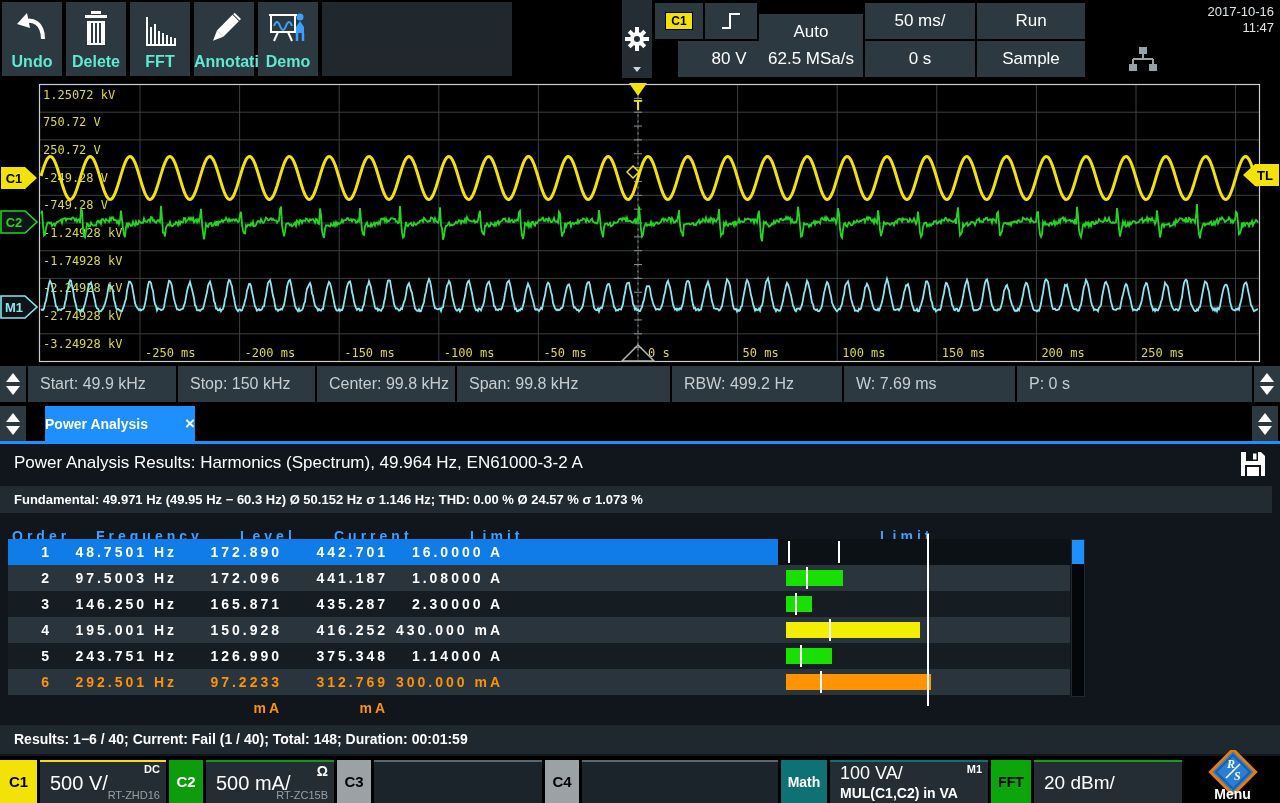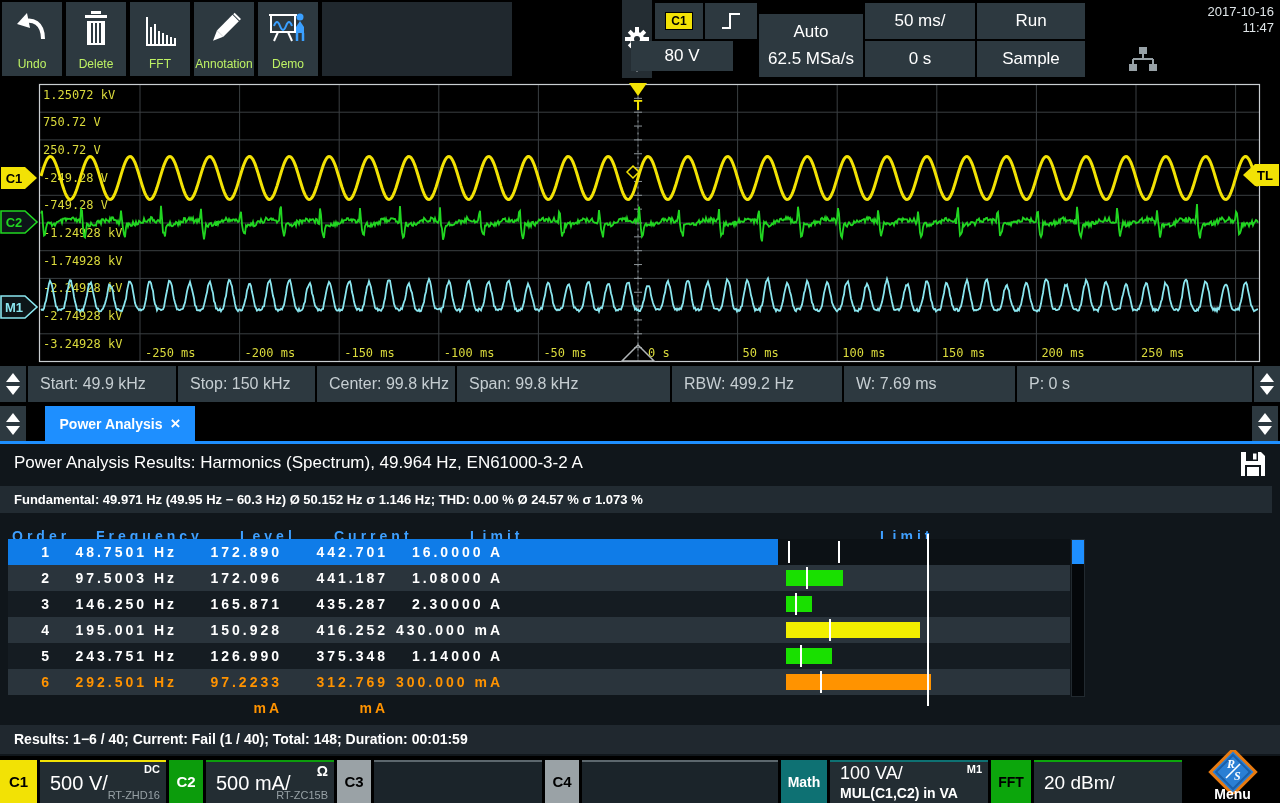--- a/index.html
+++ b/index.html
@@ -2,22 +2,22 @@
 <html><head>
 <meta charset="utf-8">
 <style>
   html,body{margin:0;padding:0;background:#000;}
   .screen{position:relative;width:1280px;height:803px;background:#000;overflow:hidden;
           font-family:"Liberation Sans",sans-serif;color:#fff;}
   
   .topbar{position:absolute;left:0;top:0;width:1280px;height:80px;background:#000;}
   .tb-btn{position:absolute;top:2px;height:74px;width:60px;background:#2d3940;}
   .tb-btn .ic{position:absolute;top:7px;left:50%;transform:translateX(-50%);}
-  .tb-btn .lbl{position:absolute;bottom:5px;width:100%;text-align:center;color:#bef264;
-               font-weight:normal;font-size:12px;}
+  .tb-btn .lbl{position:absolute;bottom:5px;width:100%;text-align:center;color:#5eead4;
+               font-weight:bold;font-size:16px;}
   .tb-spacer{position:absolute;left:322px;top:2px;width:190px;height:74px;background:#20282e;}
   .gear-col{position:absolute;left:622px;top:0;width:30px;height:78px;background:#242d33;}
   .gear-col .ic{position:absolute;top:26px;left:50%;transform:translateX(-50%);}
   .tri-dn-sm{position:absolute;bottom:6px;left:50%;transform:translateX(-50%);width:0;height:0;
              border-left:4px solid transparent;border-right:4px solid transparent;border-top:5px solid #cfd4d6;}
   .cell{position:absolute;background:#2d3940;color:#fff;font-size:17px;
         display:flex;align-items:center;justify-content:center;}
   .c1badge{background:#f2e205;color:#000;font-weight:bold;font-size:12px;
            padding:1px 5px;border:1px solid #000;}
   .dt{position:absolute;left:1090px;top:4px;width:184px;text-align:right;color:#dfe5e8;
@@ -33,21 +33,21 @@
           align-items:center;justify-content:center;gap:4px;}
   .tri-up{width:0;height:0;border-left:7px solid transparent;border-right:7px solid transparent;
           border-bottom:9px solid #fff;}
   .tri-dn{width:0;height:0;border-left:7px solid transparent;border-right:7px solid transparent;
           border-top:9px solid #fff;}
   
   .tabbar{position:absolute;left:0;top:404px;width:1280px;height:37px;background:#000;}
   .tabbar .arrows{position:absolute;left:0;top:0;}
   .tabbar .arrows.right{left:auto;right:2px;}
   .tab{position:absolute;left:45px;top:2px;width:150px;height:35px;background:#1e8fff;color:#fff;
-       font-weight:bold;font-size:14px;display:flex;align-items:center;justify-content:center;gap:8px;}
+       font-weight:bold;font-size:14px;display:flex;align-items:center;justify-content:space-between;gap:8px;}
   .tab .x{font-size:17px;font-weight:bold;}
   .divider{position:absolute;left:0;top:441px;width:1280px;height:3px;background:#1e8fff;}
   
   .results{position:absolute;left:0;top:444px;width:1280px;height:312px;background:#10161b;}
   .res-title{position:absolute;left:14px;top:9px;font-size:17px;color:#fff;}
   .save{position:absolute;right:12px;top:5px;}
   .fund{position:absolute;left:0;right:8px;top:42px;height:27px;background:#222b32;color:#fff;
         font-weight:bold;font-size:13px;line-height:27px;padding-left:14px;}
   .htable{position:absolute;left:8px;top:70px;width:1062px;}
   .hhead{position:relative;height:25px;color:#3fa0ff;font-weight:bold;font-size:14px;letter-spacing:4px;}
@@ -263,21 +263,21 @@
     </div>
     <div class="cell" style="left:759px;top:14px;width:104px;height:36px">
       <span>Auto</span>
     </div>
     <div class="cell" style="left:865px;top:3px;width:110px;height:36px">
       <span>50 ms/</span>
     </div>
     <div class="cell" style="left:977px;top:3px;width:108px;height:36px">
       <span>Run</span>
     </div>
-    <div class="cell" style="left:631px;top:41px;width:102px;height:30px">
+    <div class="cell" style="left:678px;top:41px;width:102px;height:36px">
       <span>80 V</span>
     </div>
     <div class="cell" style="left:759px;top:41px;width:104px;height:36px">
       <span>62.5 MSa/s</span>
     </div>
     <div class="cell" style="left:865px;top:41px;width:110px;height:36px">
       <span>0 s</span>
     </div>
     <div class="cell" style="left:977px;top:41px;width:108px;height:36px">
       <span>Sample</span>

